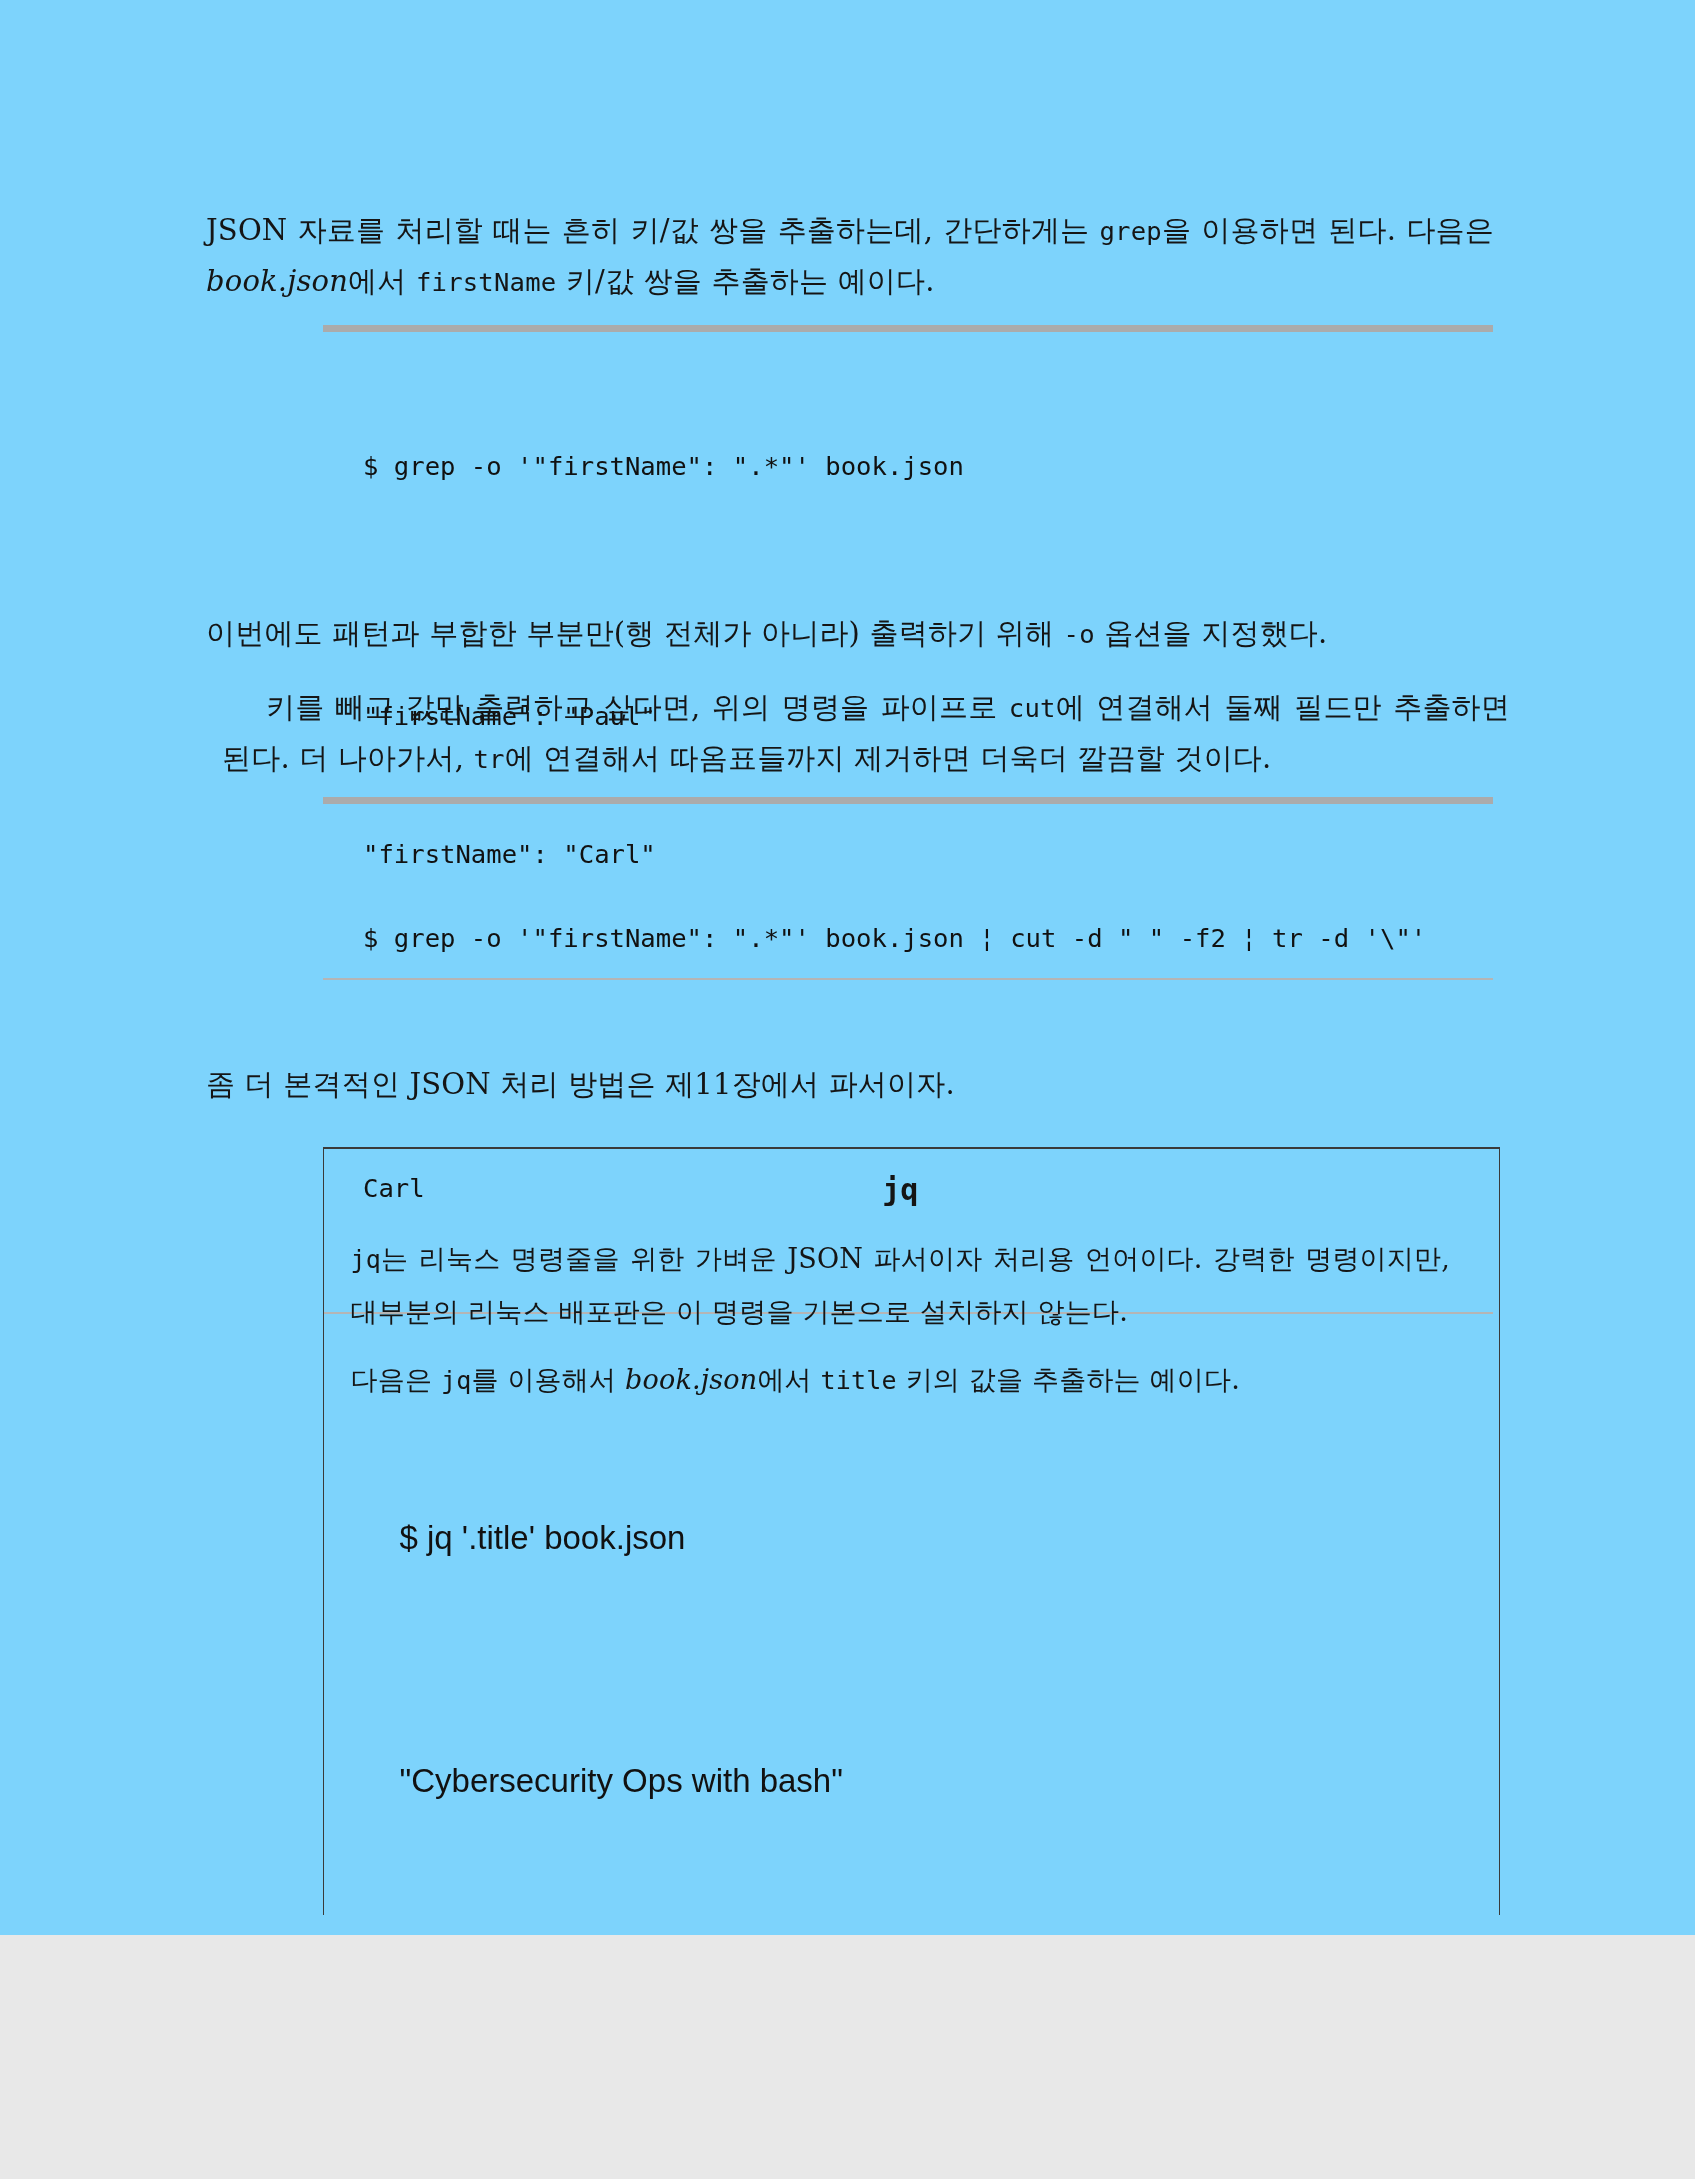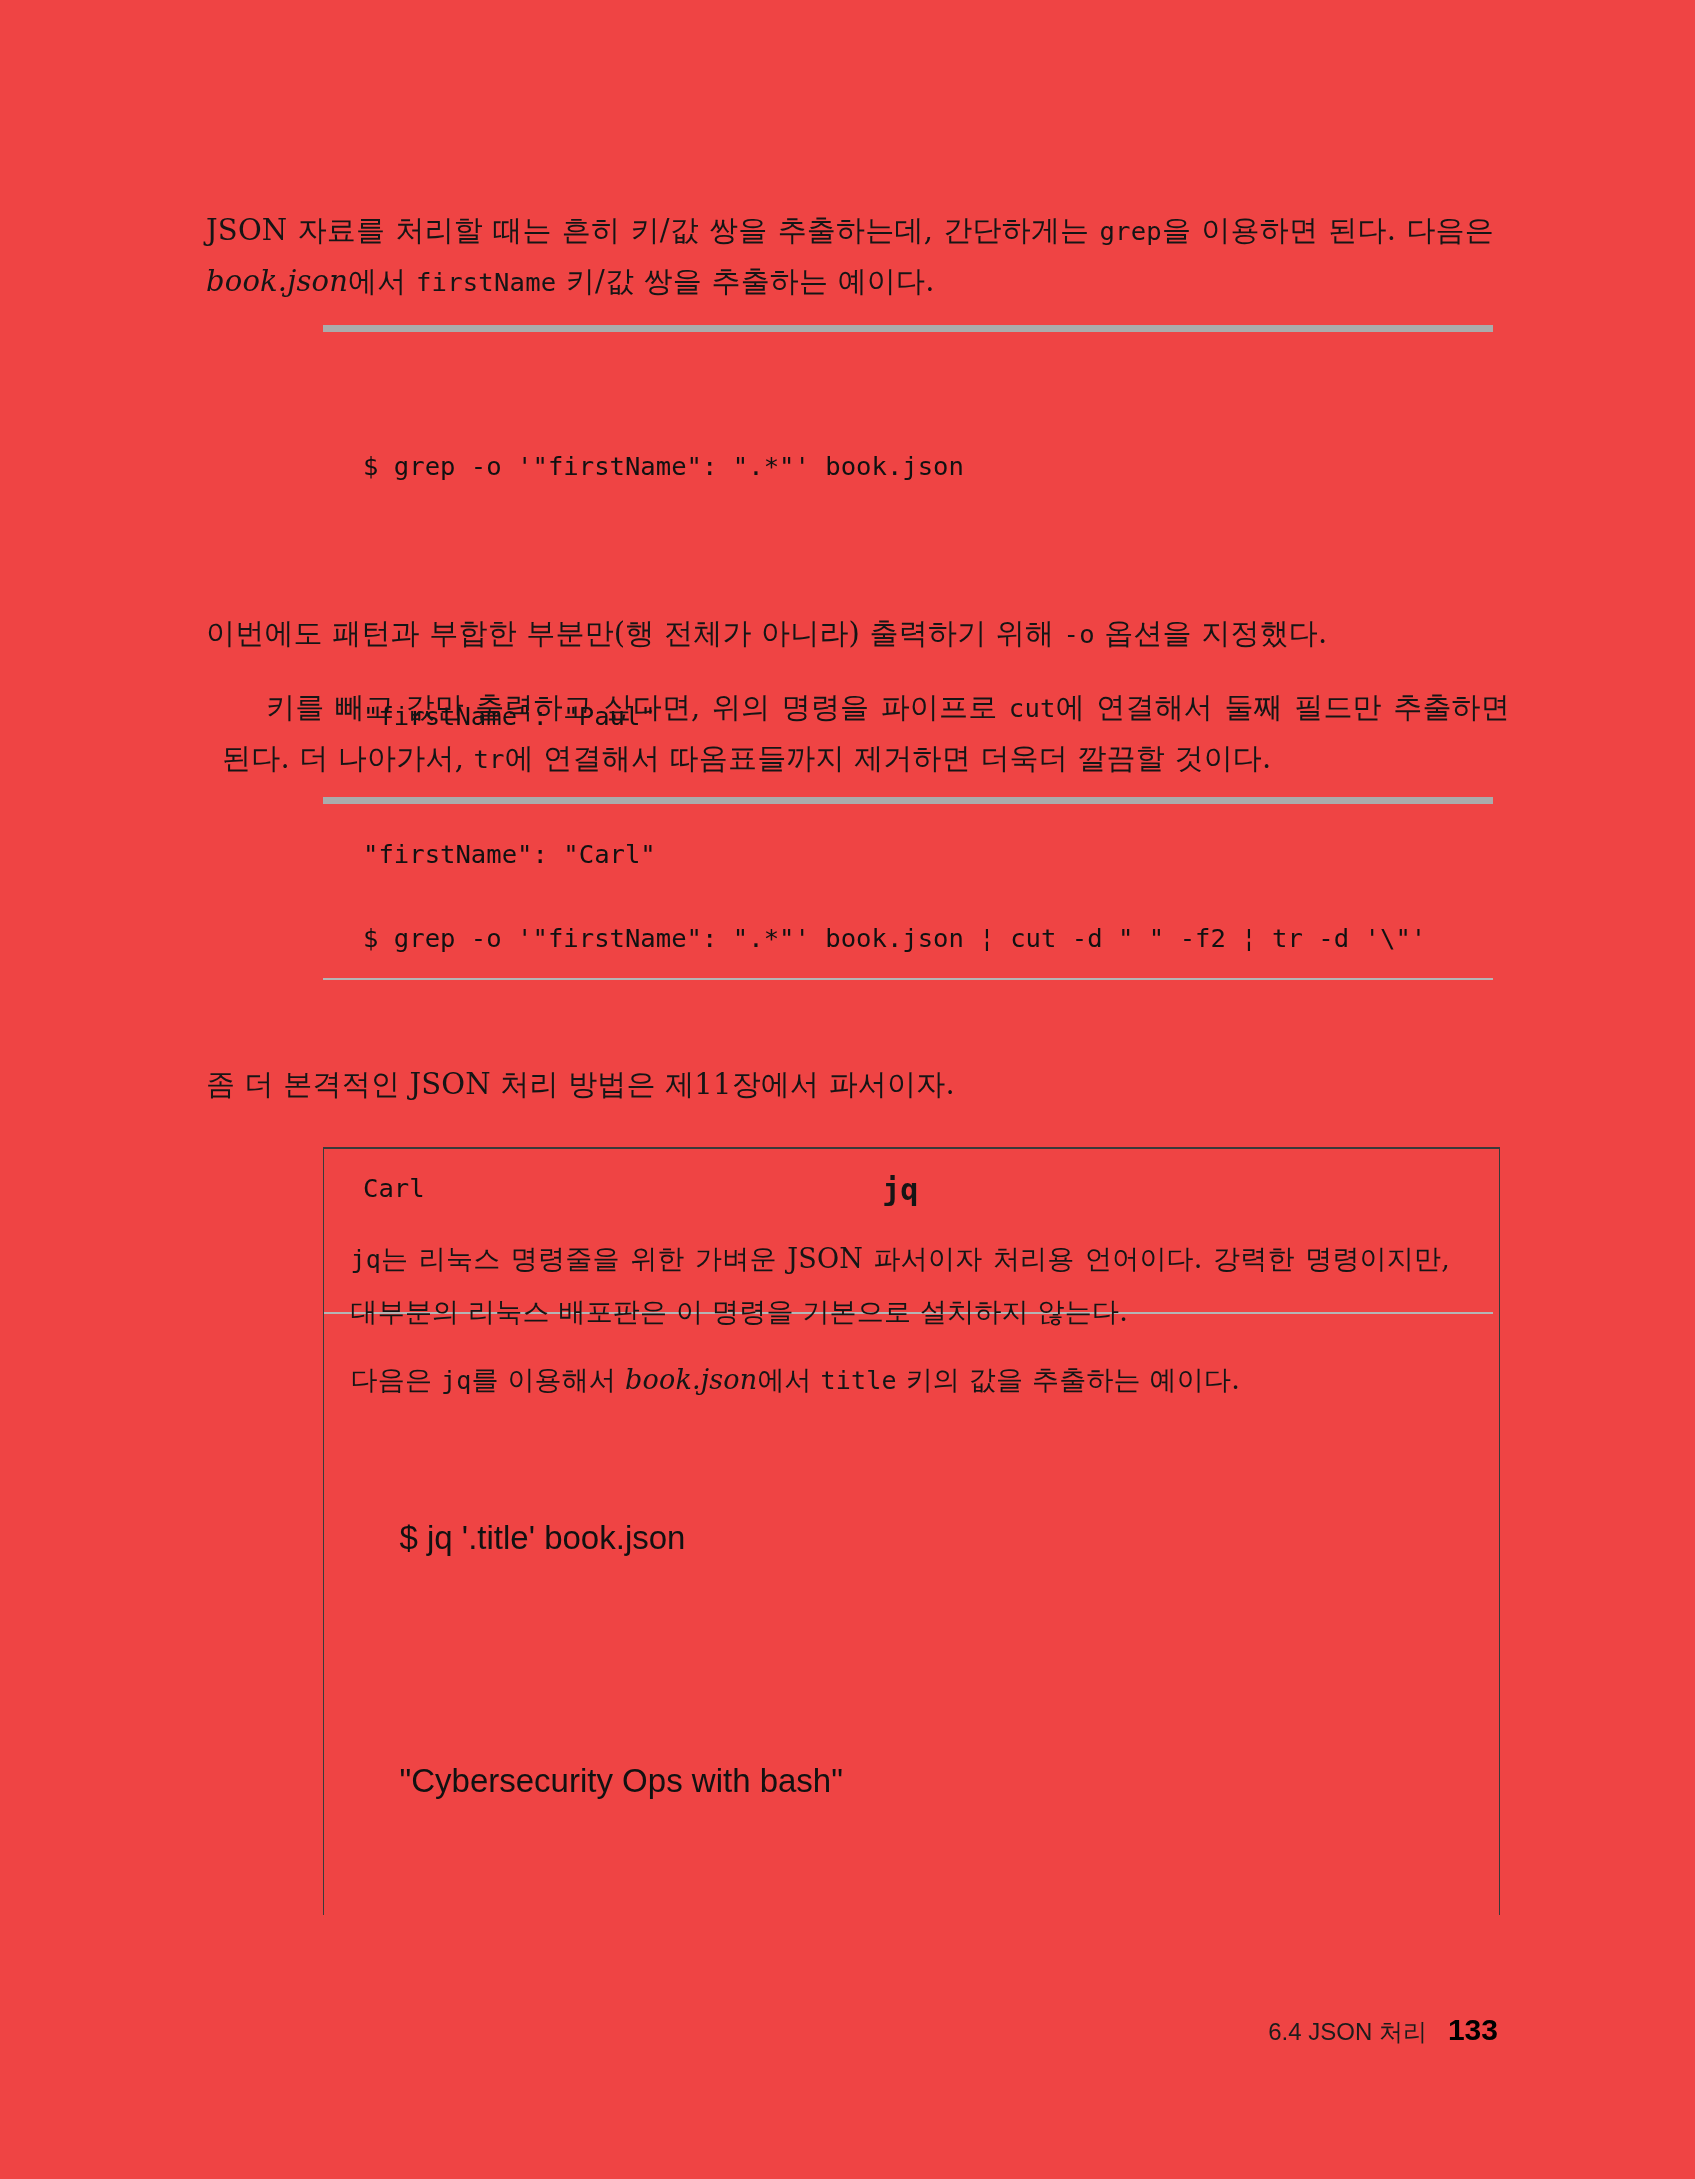--- a/index.html
+++ b/index.html
@@ -1,20 +1,20 @@
 <!DOCTYPE html>
 <html style="font-size:14px"><head>
 <meta charset="utf-8">
 <style>
   html, body { margin: 0; padding: 0; background: #e8e8e8; }
   .page {
     position: relative;
     width: 1696px;
-    height: 2179px;
-    background: #ef4444;
+    height: 1935px;
+    background: #7dd3fc;
     color: #151515;
     font-family: "DejaVu Serif", serif;
     overflow: hidden;
     margin: 0 auto;
   }
   .para {
     position: absolute;
     left: 206px;
     width: 1288px;
     font-size: 29px;

